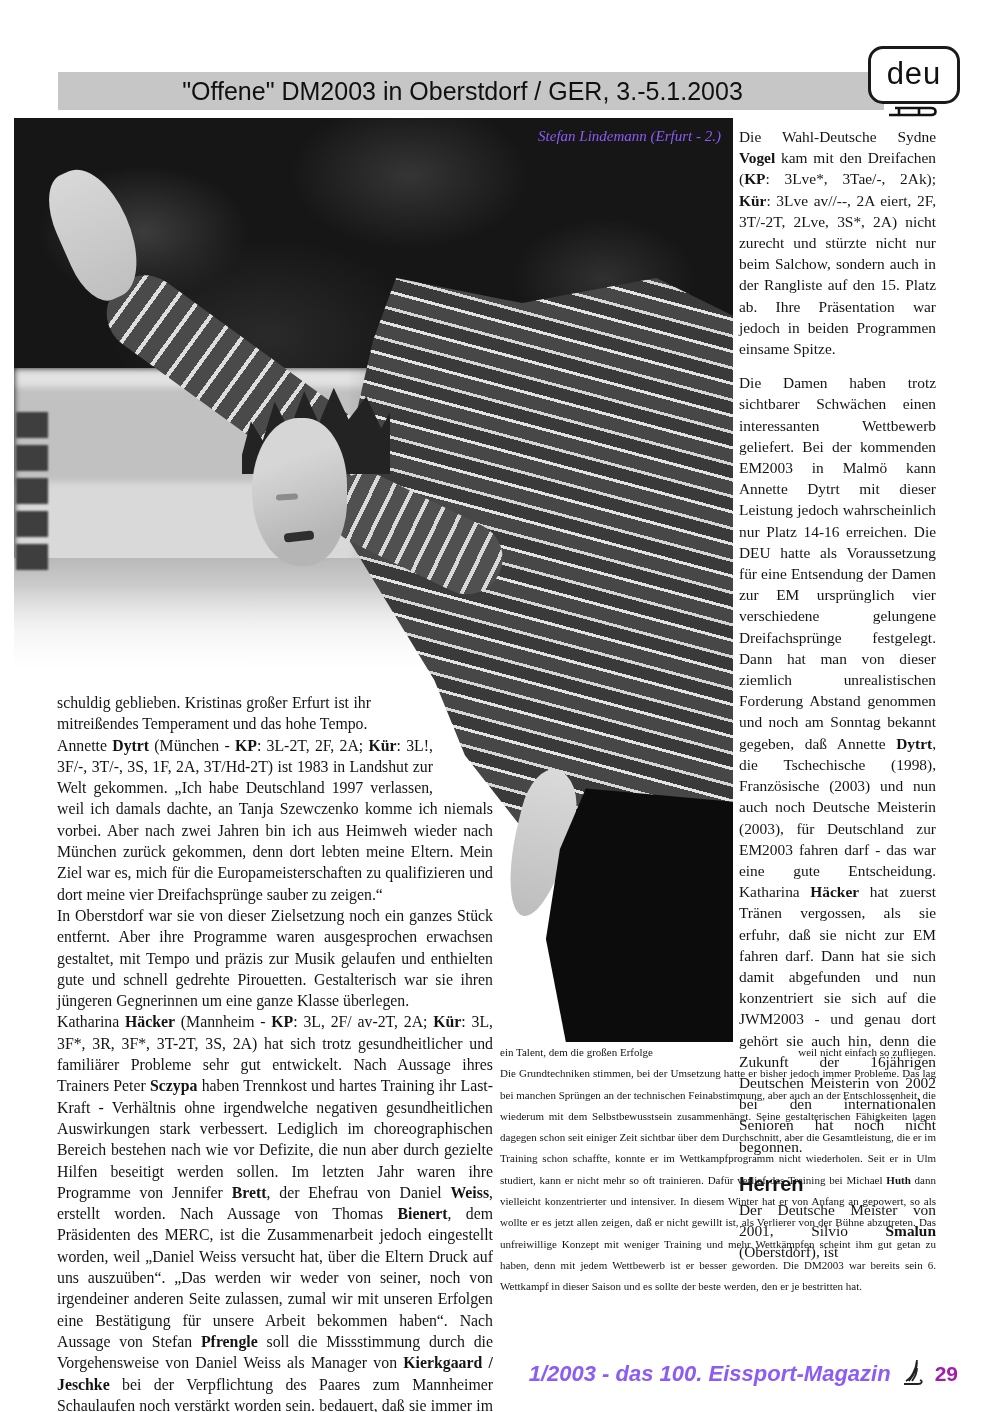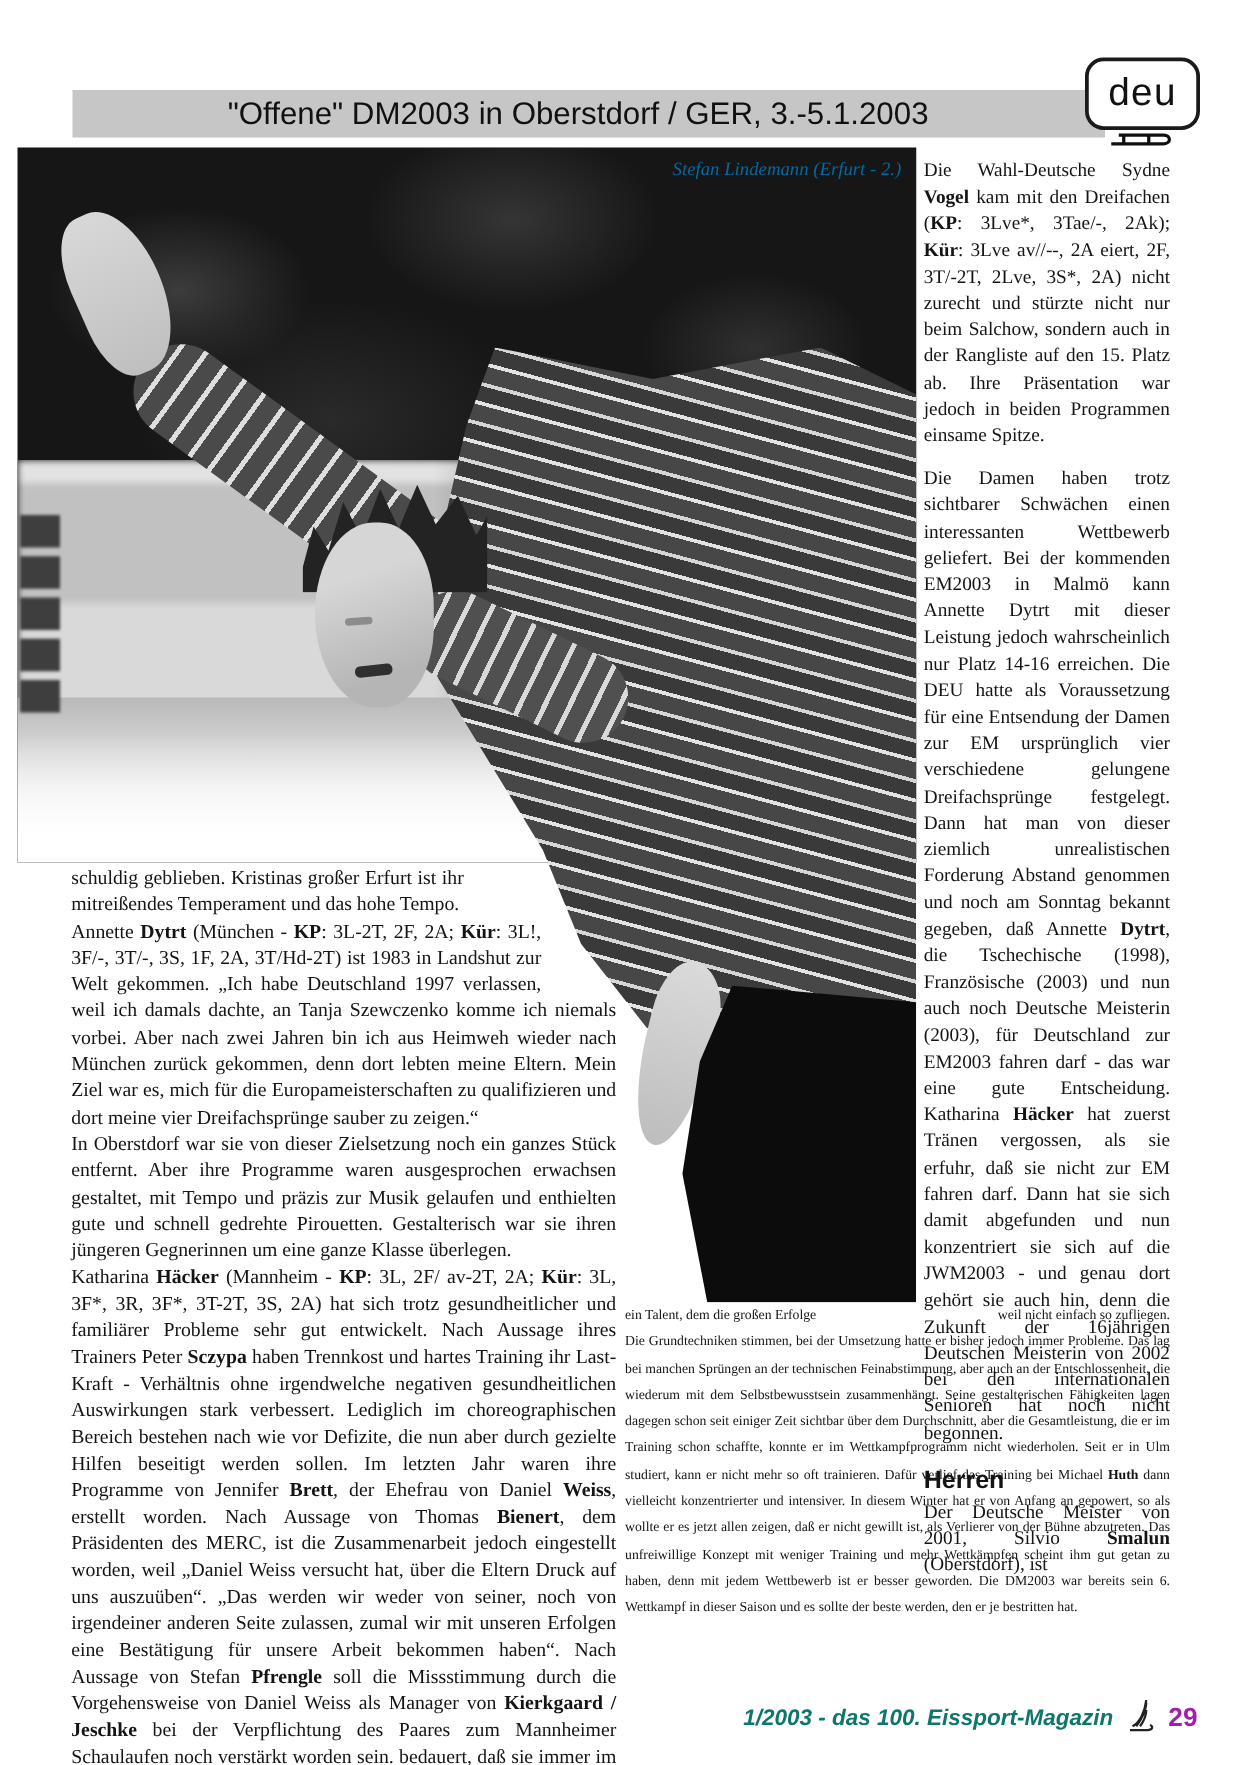--- a/index.html
+++ b/index.html
@@ -57,21 +57,21 @@
   .hair{position:absolute;left:228px;top:268px;width:148px;height:88px;background:#232323;
       clip-path:polygon(0 78%,6% 40%,14% 62%,22% 18%,32% 50%,42% 6%,52% 42%,62% 2%,72% 38%,84% 12%,94% 48%,100% 30%,100% 100%,0 100%);}
   .face{position:absolute;left:238px;top:300px;width:95px;height:148px;
       background:linear-gradient(160deg,#d6d6d6 30%,#b5b5b5 80%);border-radius:52% 48% 46% 54%;}
   .eye{position:absolute;left:262px;top:376px;width:22px;height:6px;background:#8c8c8c;border-radius:3px;transform:rotate(-4deg);}
   .lips{position:absolute;left:270px;top:414px;width:30px;height:9px;background:#2f2f2f;border-radius:4px;transform:rotate(-6deg);}
   .hand-lower{position:absolute;left:500px;top:650px;width:54px;height:150px;
       background:linear-gradient(#dadada,#bdbdbd);border-radius:45% 55% 50% 50% / 30% 30% 60% 60%;transform:rotate(14deg);}
   .leg{position:absolute;left:520px;top:660px;width:199px;height:264px;background:#0c0c0c;
       clip-path:polygon(26% 4%,100% 9%,100% 100%,16% 100%,6% 61%,13% 27%);}
-  .photo-caption{position:absolute;top:10px;right:12px;font-style:italic;font-size:15px;color:#0369a1;}
+  .photo-caption{position:absolute;top:10px;right:12px;font-style:italic;font-size:15px;color:#8b5cf6;}
 
   
   .left-col{position:absolute;left:57px;top:692px;width:436px;z-index:3;
       font-size:15.8px;line-height:21.3px;text-align:justify;}
   .left-col p{margin:0;}
   .wrap-spacer-1{float:right;width:122px;height:42px;}
   .wrap-spacer-2{float:right;clear:right;width:60px;height:63px;}
 
   .right-col{position:absolute;left:739px;top:126px;width:197px;z-index:3;
       font-size:15.4px;line-height:21.2px;text-align:justify;}
@@ -81,21 +81,21 @@
       margin:17px 0 4px;text-align:left;}
 
   .bottom-sec{position:absolute;left:500px;top:1042px;width:436px;z-index:3;
       font-size:11px;line-height:21.3px;text-align:justify;}
   .split-line{display:flex;justify-content:space-between;white-space:nowrap;}
   .bottom-sec p{margin:0;}
 
   
   .footer{position:absolute;top:1356px;left:0;width:958px;display:flex;justify-content:flex-end;
       align-items:center;gap:7px;font-family:"Liberation Sans", sans-serif;z-index:3;}
-  .footer .issue{font-weight:bold;font-style:italic;font-size:18px;color:#0f766e;}
+  .footer .issue{font-weight:bold;font-style:italic;font-size:22px;color:#8b5cf6;}
   .footer .pageno{font-weight:bold;font-size:21px;color:#a21caf;}
   b{font-weight:bold;}
 </style>
 </head>
 <body>
 
 <div class="page">
 
   <div class="title-bar">
     <span class="title-text">"Offene" DM2003 in Oberstdorf / GER, 3.-5.1.2003</span>

